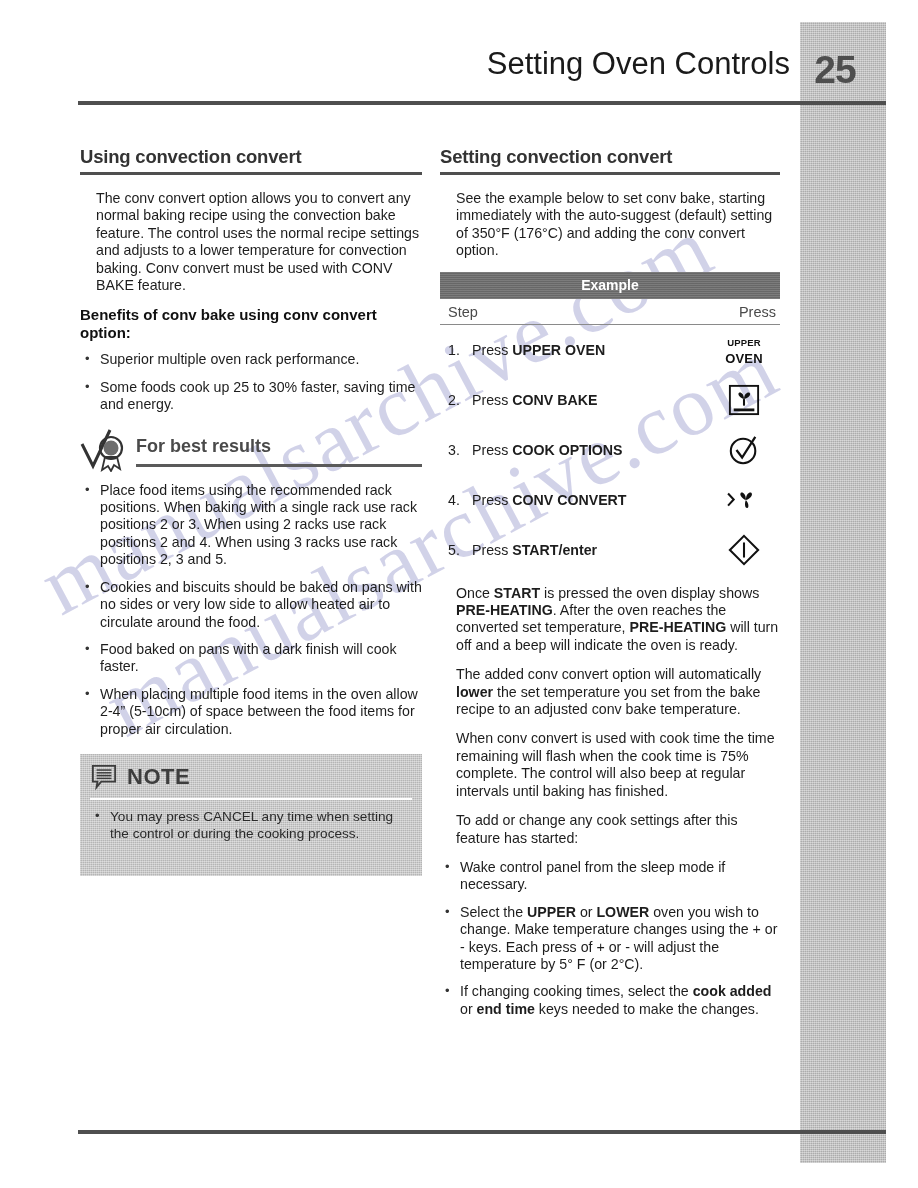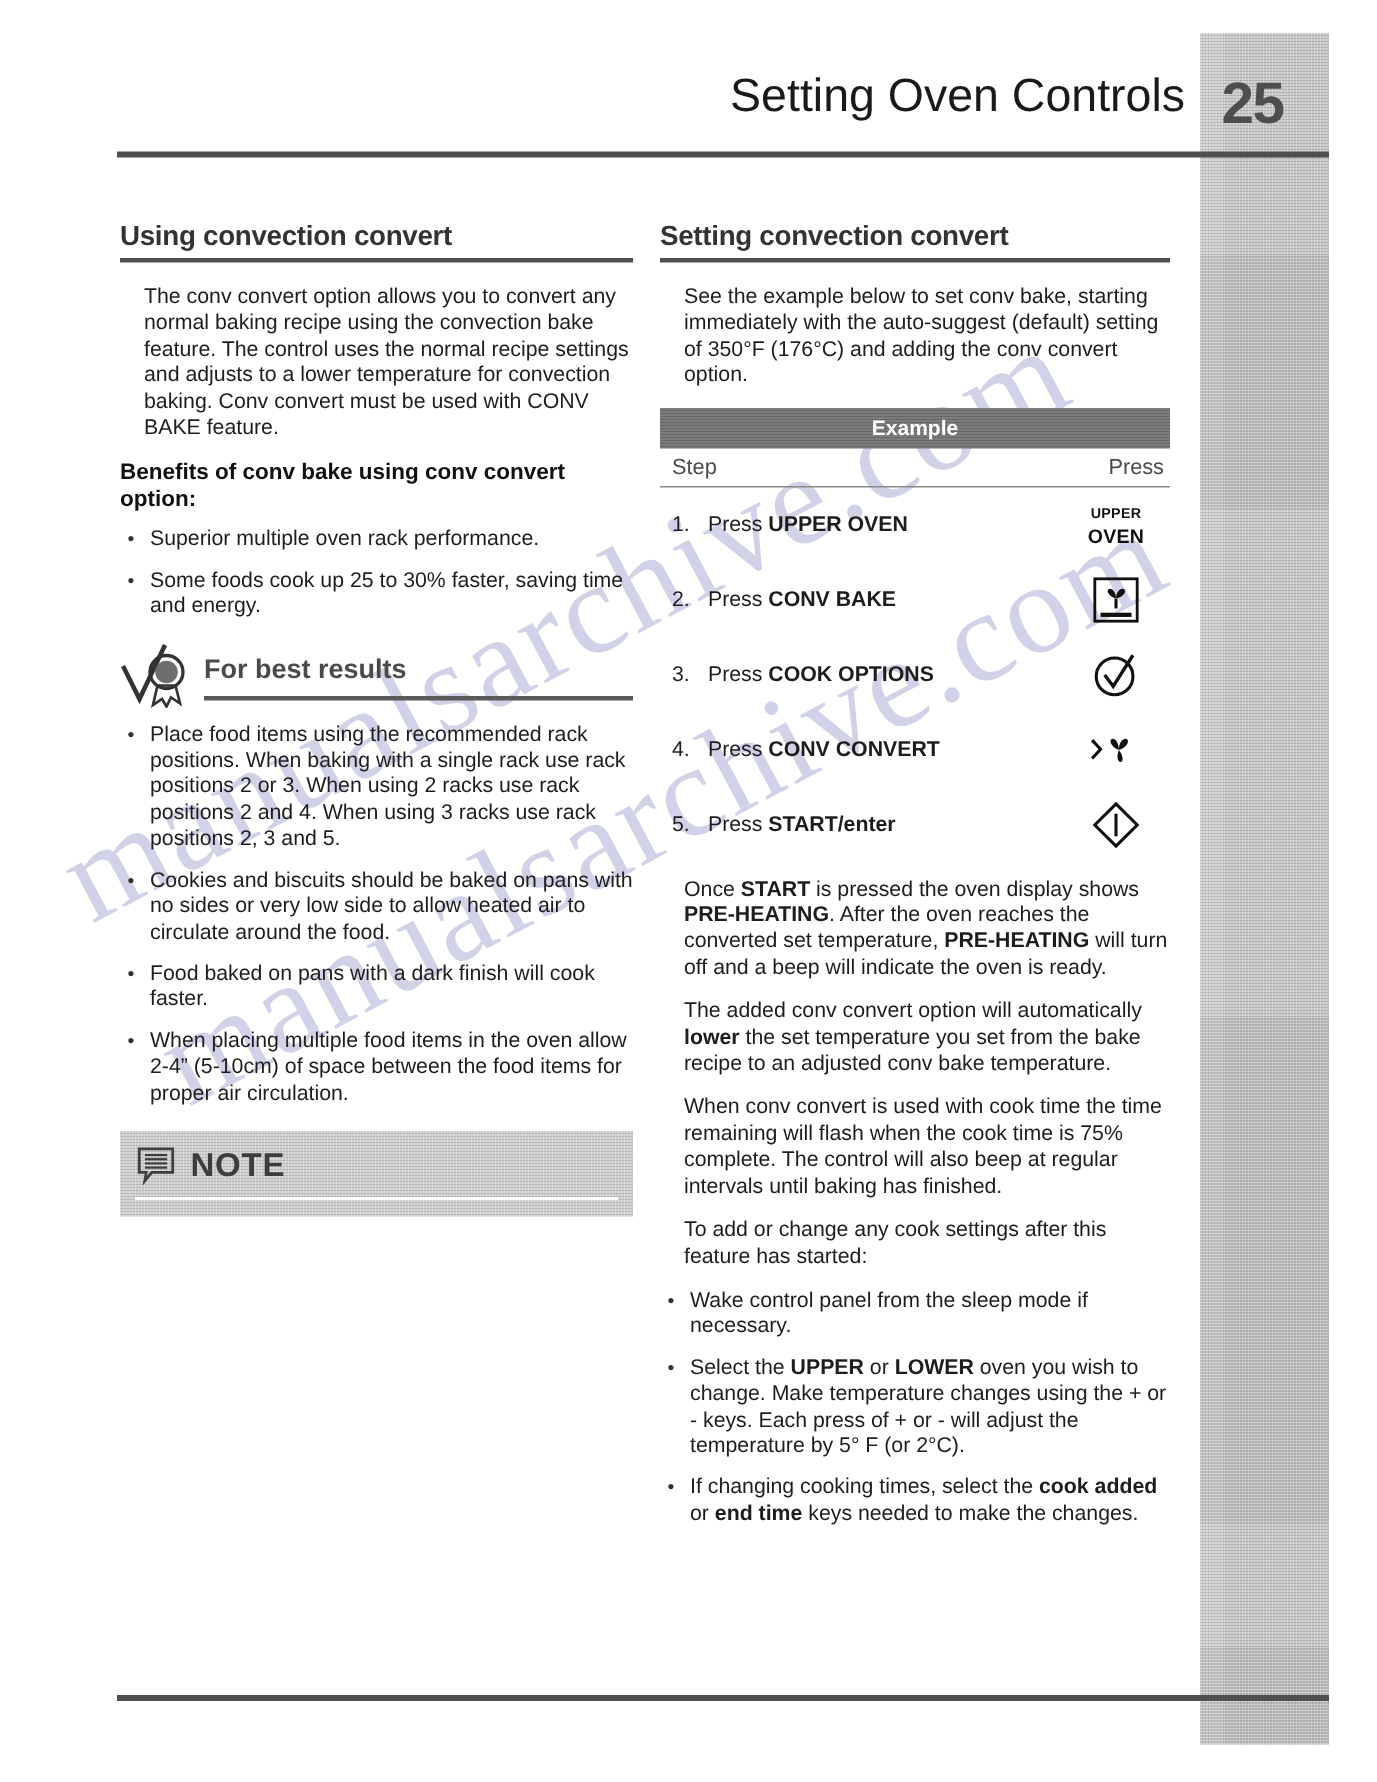--- a/index.html
+++ b/index.html
@@ -182,21 +182,21 @@
     background: #5a5a5a;
   }
 
   
   .note-box {
     margin-top: 16px;
     background: #c2c2c2;
     background-image:
       repeating-linear-gradient(0deg, rgba(255,255,255,.30) 0 1px, rgba(0,0,0,.03) 1px 2px),
       repeating-linear-gradient(90deg, rgba(255,255,255,.22) 0 1px, rgba(0,0,0,.04) 1px 2px);
-    padding: 8px 10px 2px 10px;
+    padding: 8px 10px 24px 10px;
     width: 322px;
     box-sizing: content-box;
   }
   .note-head {
     display: flex;
     align-items: center;
     gap: 9px;
     height: 30px;
   }
   .note-title {
@@ -329,20 +329,23 @@
               <line x1="7" y1="6.5" x2="23" y2="6.5"></line>
               <line x1="7" y1="9.5" x2="23" y2="9.5"></line>
               <line x1="7" y1="12.5" x2="23" y2="12.5"></line>
               <line x1="7" y1="15.5" x2="23" y2="15.5"></line>
             </g>
           </svg>
         </span>
         <span class="note-title">NOTE</span>
       </div>
       <div class="note-rule"></div>
+      <ul class="bullets">
+        <li>You may press CANCEL any time when setting the control or during the cooking process.</li>
+      </ul>
     </div>
   </div>
 
   <div class="col col-right">
 
     <div class="sec-head">Setting convection convert</div>
     <div class="sec-rule"></div>
 
     <p class="body">See the example below to set conv bake, starting immediately with the auto-suggest (default) setting of 350°F (176°C) and adding the conv convert option.</p>
 

